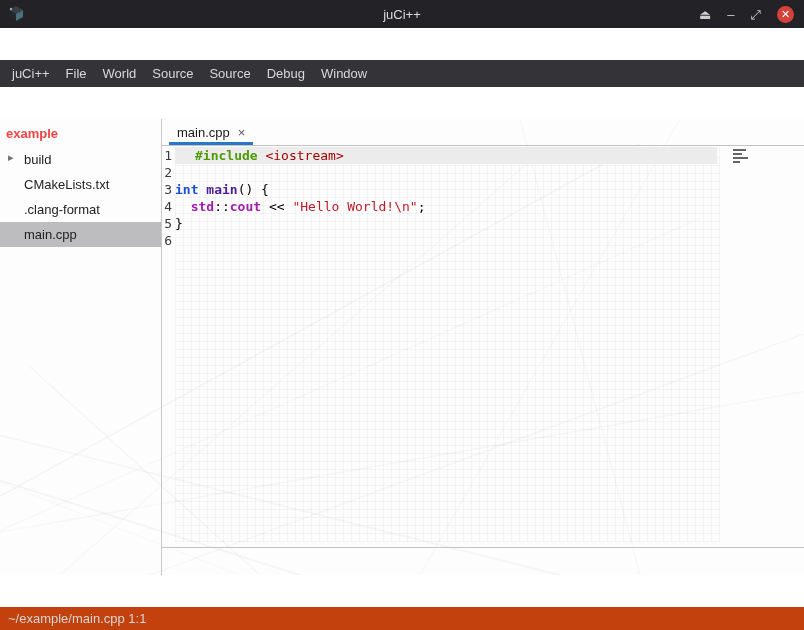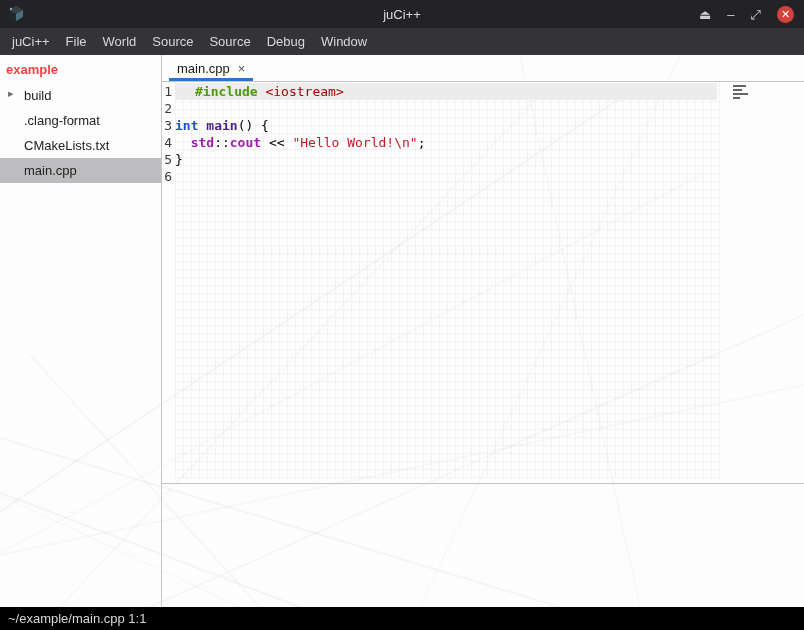--- a/index.html
+++ b/index.html
@@ -1,18 +1,18 @@
 <!DOCTYPE html>
 <html><head>
 <meta charset="utf-8">
 <style>
   * { margin:0; padding:0; box-sizing:border-box; }
   html,body { width:804px; height:630px; overflow:hidden; }
   body { font-family:"Liberation Sans", sans-serif; font-size:13px; background:#ffffff; }
-  .window { width:804px; height:630px; display:flex; flex-direction:column; position:relative; }
+  .window { width:804px; height:630px; display:flex; flex-direction:column; position:relative;gap:32px; }
 
   
   .titlebar { height:28px; background:#232327; color:#e6e6e6; position:relative;
               display:flex; align-items:center; flex:0 0 auto; }
   .app-icon { position:absolute; left:7px; top:5px; width:18px; height:18px; }
   .win-title { flex:1; text-align:center; font-size:13px; color:#dcdcdc; }
   .controls { position:absolute; right:10px; top:0; height:28px; display:flex; align-items:center; gap:16px; }
   .ctrl { color:#cfcfcf; font-size:13px; cursor:default; line-height:1; }
   .ctrl.close { width:17px; height:17px; background:#d4423c; border-radius:50%; color:#fff;
                 display:flex; align-items:center; justify-content:center; font-size:11px; }
@@ -61,21 +61,21 @@
   .tok-plain   { color:#000; }
   .tok-bold    { color:#a21caf; font-weight:bold; }
   .tok-str     { color:#c01c28; }
   .minimap { position:absolute; top:3px; right:56px; z-index:2; display:flex; flex-direction:column; gap:2px; }
   .mm-row { height:2px; background:#4a4a4a; opacity:0.85; }
 
   
   .bottom-pane { flex:1 1 auto; border-top:1px solid #c4c4c4; }
 
   
-  .statusbar { height:23px; background:#000000; color:#d6d6d6; display:flex; align-items:center;
+  .statusbar { height:23px; background:#c2410c; color:#d6d6d6; display:flex; align-items:center;
                padding-left:8px; font-size:13px; flex:0 0 auto; }
 </style>
 </head>
 <body>
 
 <div class="window">
 
   <div class="titlebar">
     <span class="app-icon">
       <svg width="18" height="18" viewBox="0 0 18 18">
@@ -118,22 +118,22 @@
         <path d="M520 0 L640 552" stroke-opacity="0.04" stroke-width="1.5"></path>
         <path d="M680 0 L420 552" stroke-opacity="0.03" stroke-width="1.5"></path>
         <path d="M0 440 L240 552" stroke-opacity="0.05" stroke-width="1"></path>
       </g>
     </svg>
 
     <aside class="sidebar">
       <div class="tree-root">example</div>
       <div>
           <div class="tree-item"><span class="arrow">▸</span><span class="tree-label">build</span></div>
+          <div class="tree-item"><span class="tree-label">CMakeLists.txt</span></div>
           <div class="tree-item"><span class="tree-label">.clang-format</span></div>
-          <div class="tree-item"><span class="tree-label">CMakeLists.txt</span></div>
           <div class="tree-item selected"><span class="tree-label">main.cpp</span></div>
         </div>
     </aside>
 
     <div class="main">
       <div class="tabbar">
         <div class="tab active">
           <span>main.cpp</span>
           <span class="tab-close">×</span>
         </div>

